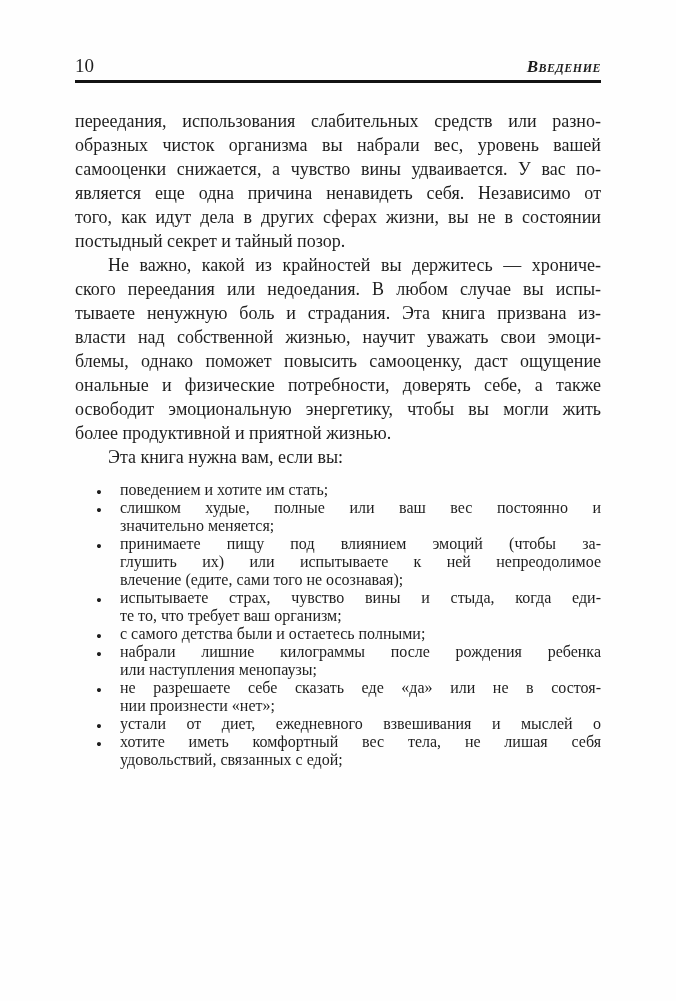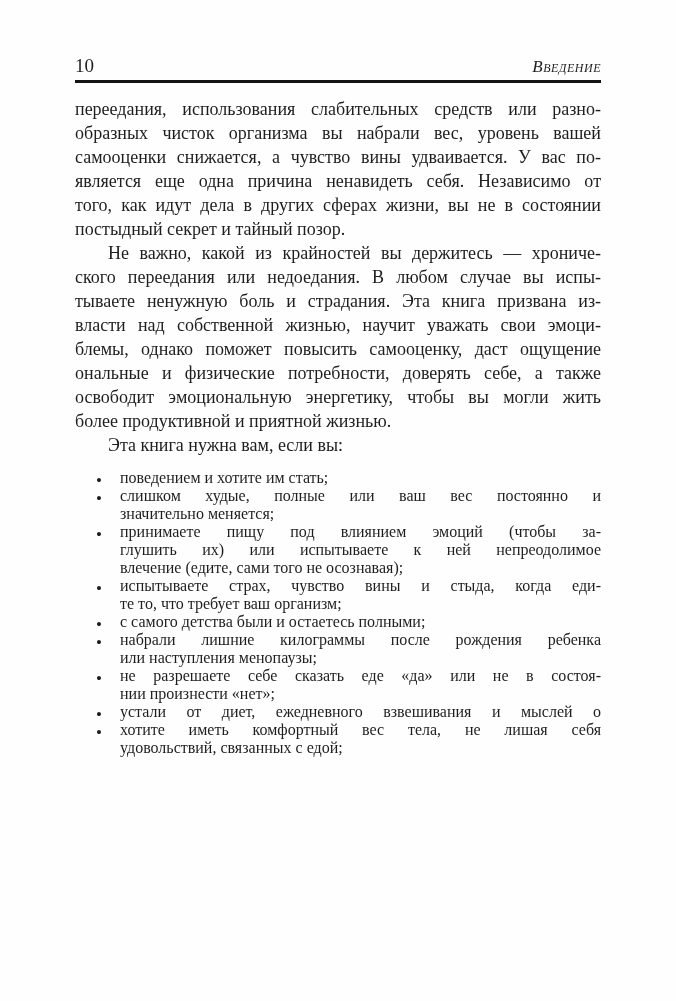--- a/index.html
+++ b/index.html
@@ -29,31 +29,31 @@
     align-items: baseline;
   }
   .page-number {
     font-size: 19px;
     line-height: 22px;
   }
   .running-title {
     font-size: 17px;
     line-height: 22px;
     font-style: italic;
-    font-weight: normal;
+    font-weight: bold;
     font-variant: small-caps;
     letter-spacing: 0.5px;
   }
   .header-rule {
     height: 3px;
     background: #131313;
     margin-top: 2px;
   }
   .body-text {
-    margin-top: 14px;
+    margin-top: 26px;
     font-size: 18px;
     line-height: 24px;
   }
   .paragraph { margin: 0; }
   .line {
     text-align: justify;
     text-align-last: justify;
   }
   .line.last {
     text-align-last: left;

